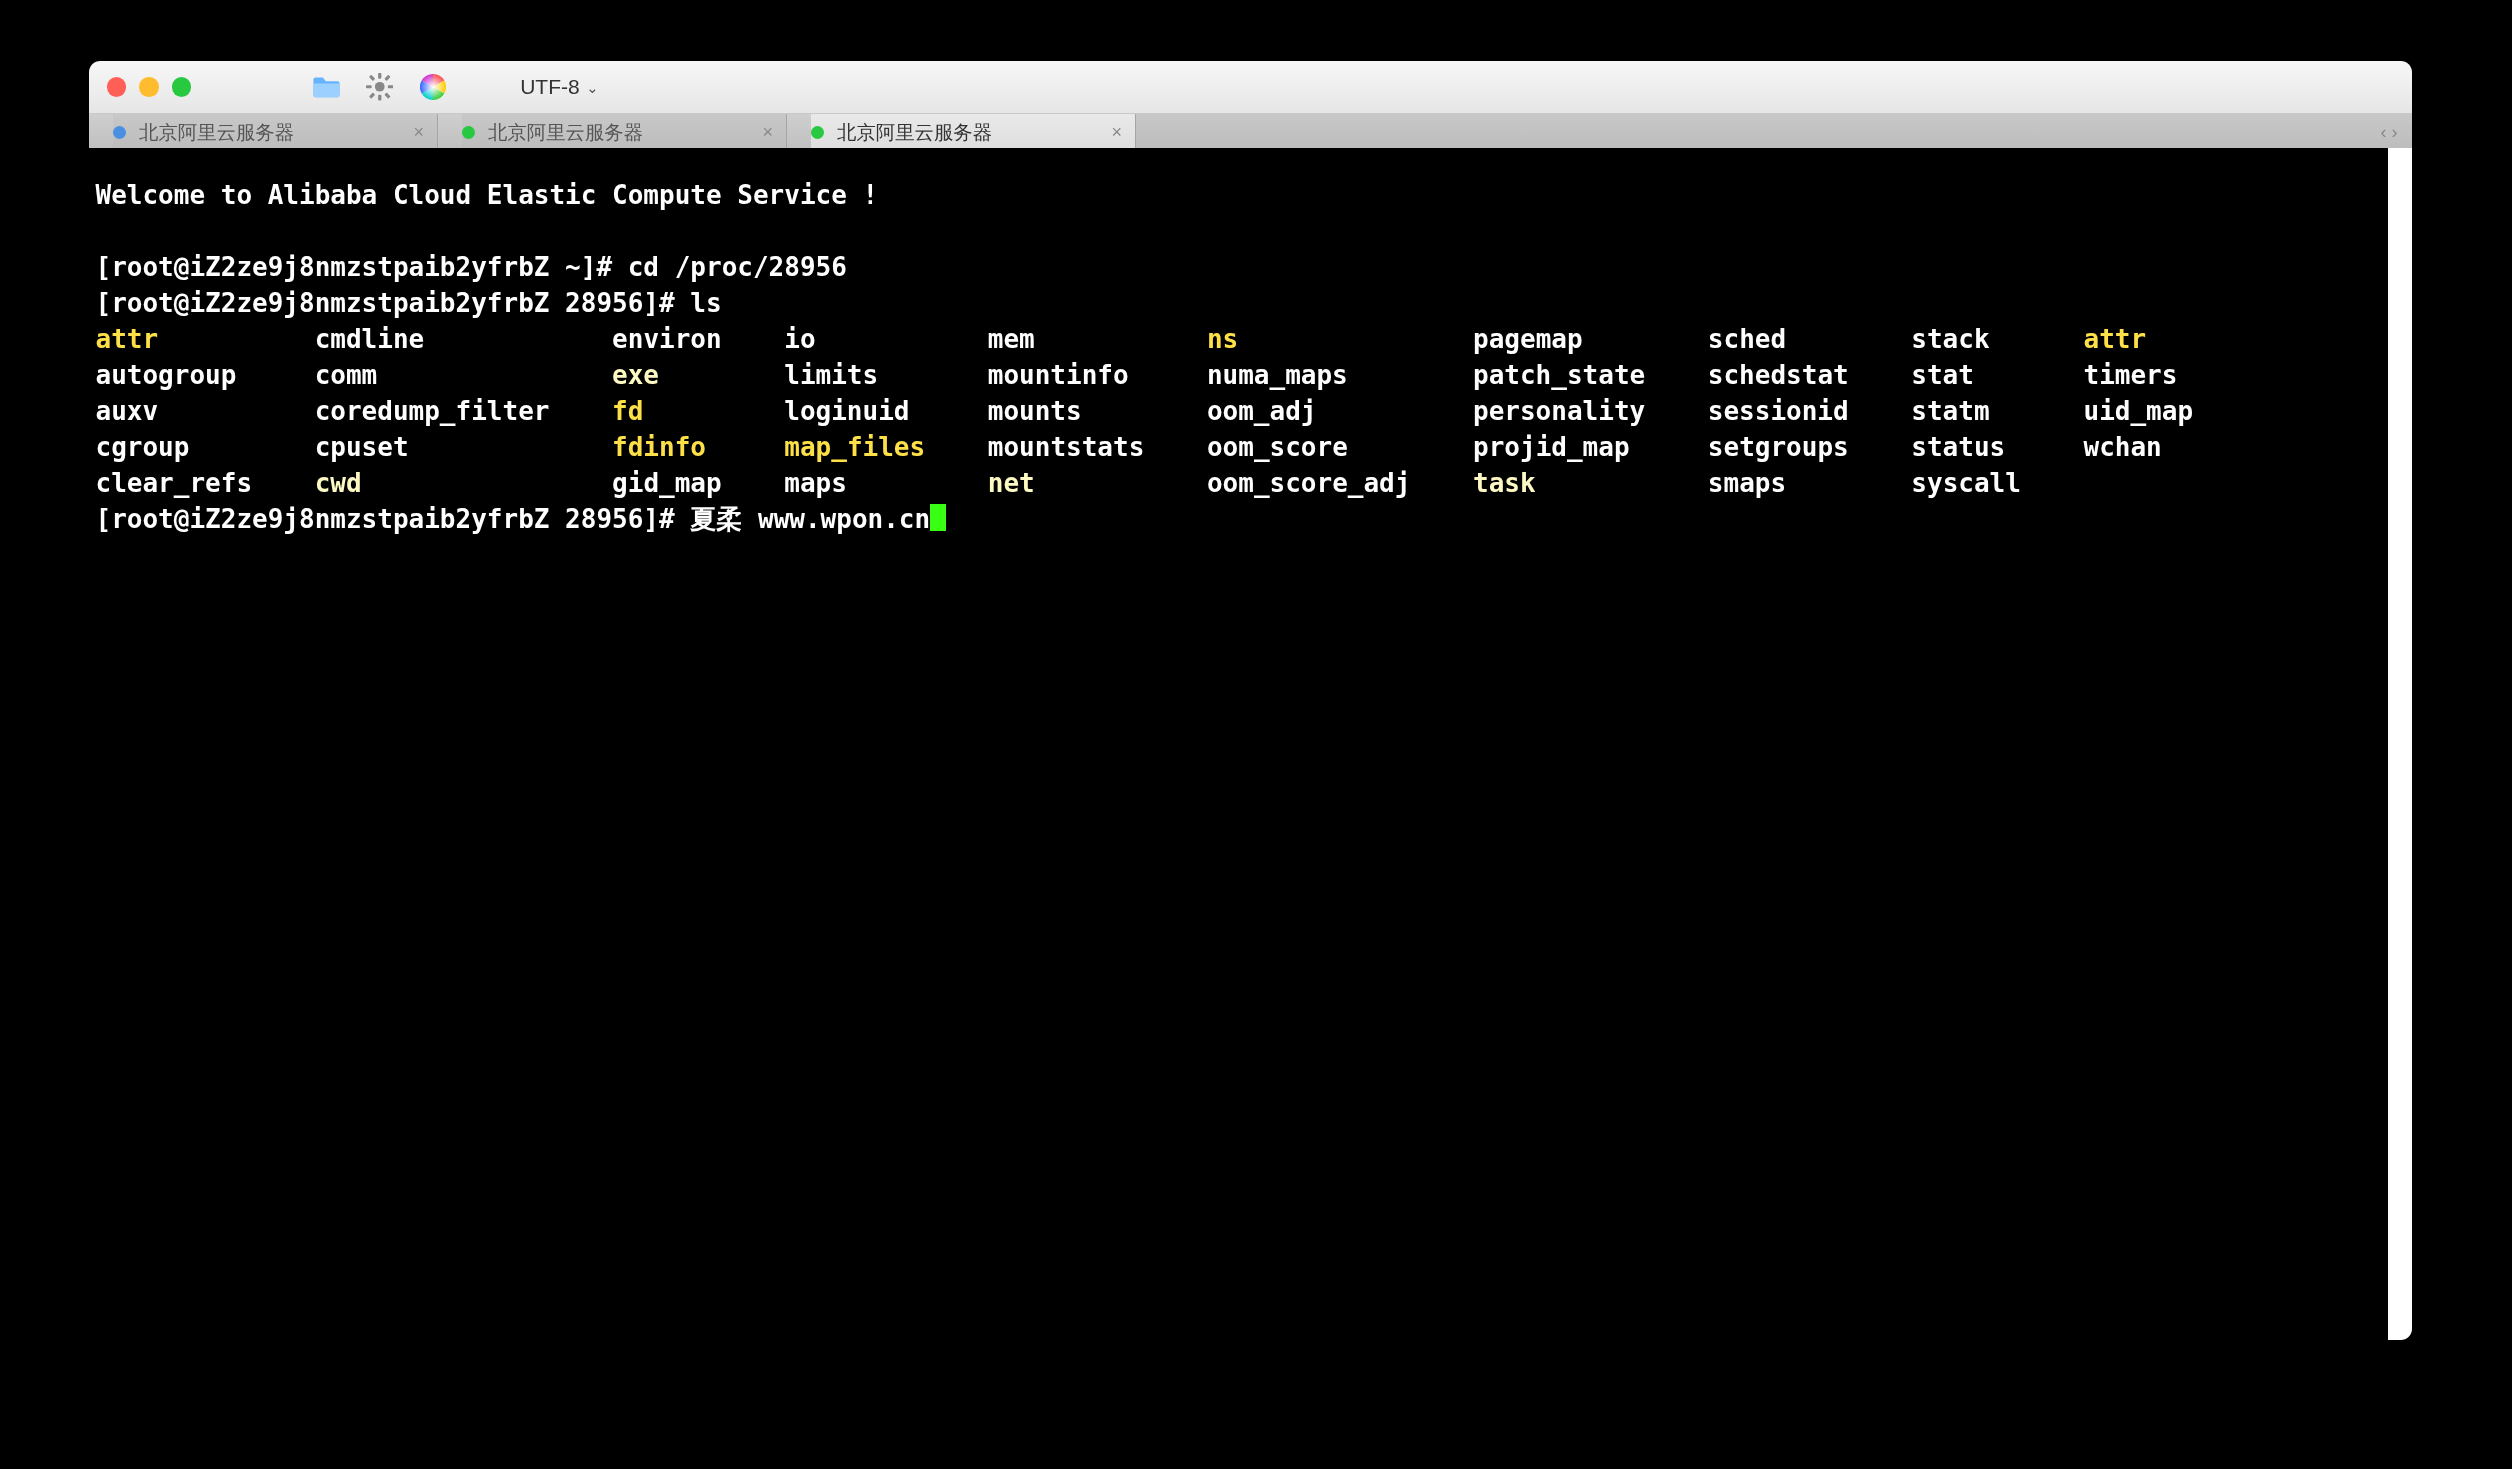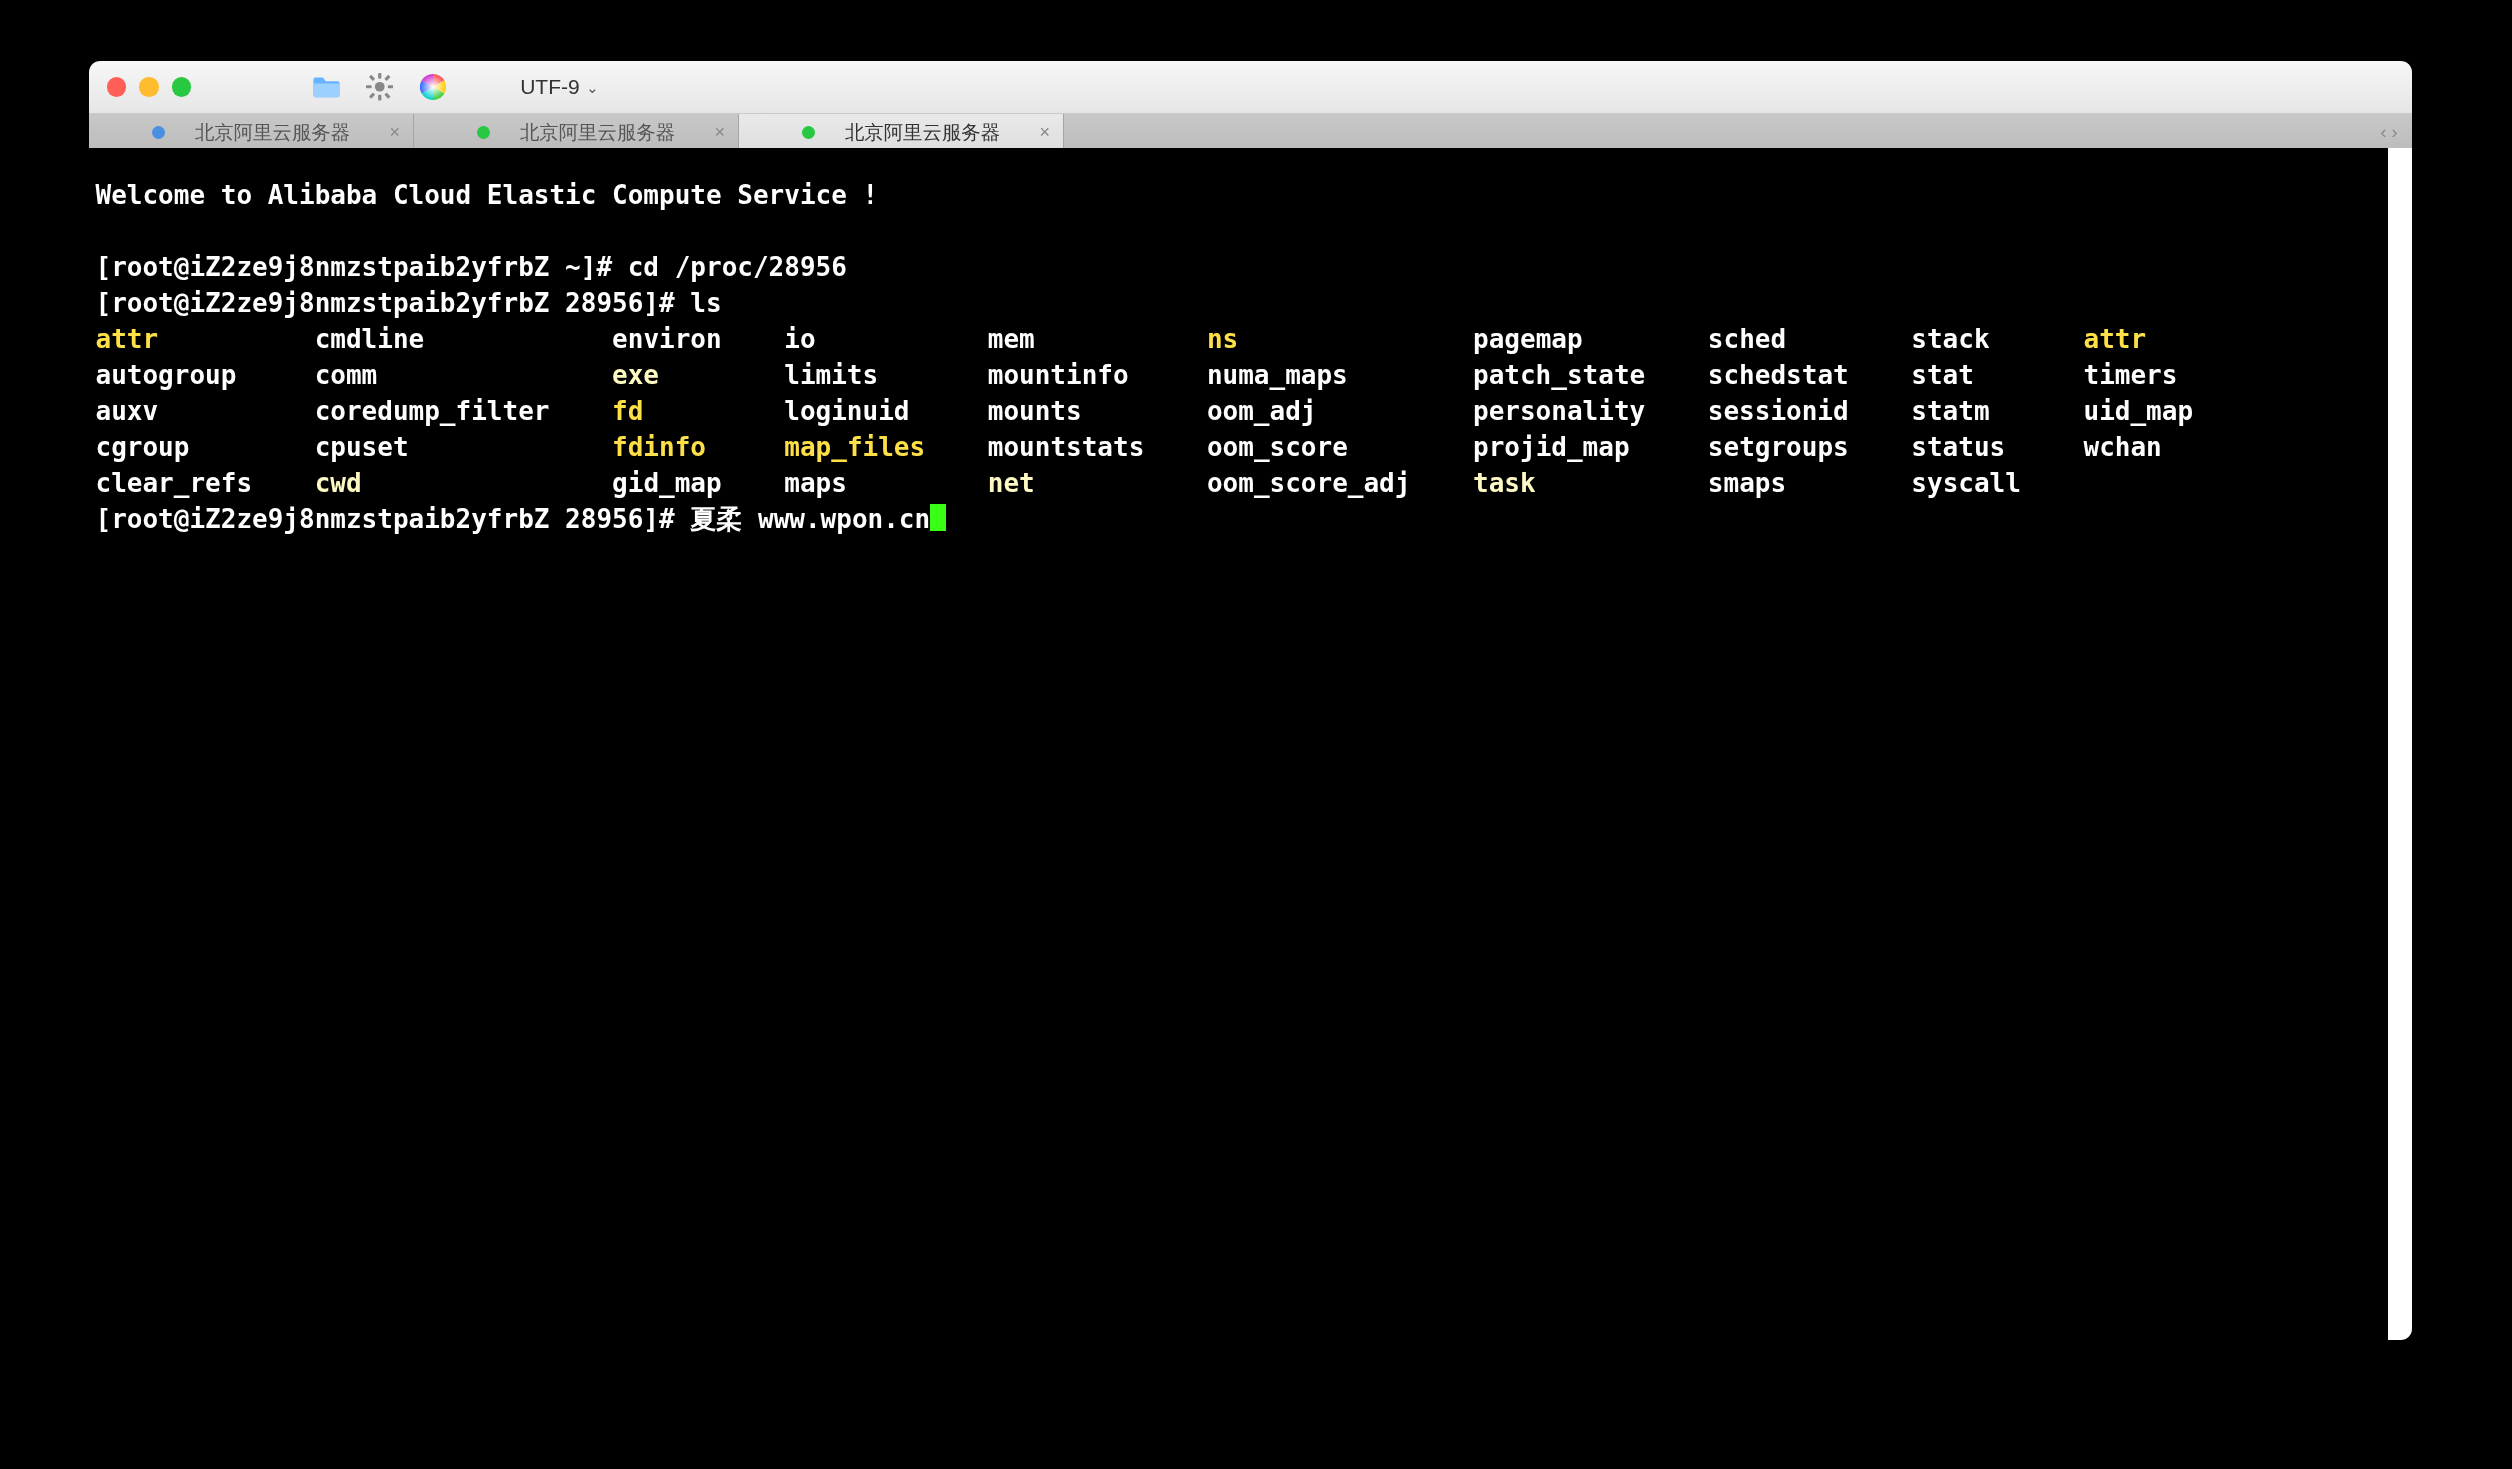--- a/index.html
+++ b/index.html
@@ -84,26 +84,27 @@
     height: 36px;
     background: linear-gradient(#cfcfcf, #bfbfbf);
     display: flex;
     align-items: stretch;
     border-bottom: 0.8px solid #a5a5a5;
   }
   .tab {
     width: 324px;
     display: flex;
     align-items: center;
-    gap: 30px;
+    gap: 13px;
     font-size: 19.4px;
     color: #555;
     border-right: 0.8px solid #a5a5a5;
     position: relative;
-    justify-content: center;
+    justify-content: flex-start;
+    margin-left: 24px;
   }
   .tab.inactive {
     background: linear-gradient(#c8c8c8, #bcbcbc);
   }
   .tab.active {
     background: linear-gradient(#e9e9e9, #dedede);
     color: #333;
   }
   .tab .dot {
     width: 13px;
@@ -208,21 +209,21 @@
               <path d="M0 0 L13.86 8 A16 16 0 0 1 0 16 Z" fill="#33cc33"></path>
               <path d="M0 0 L0 16 A16 16 0 0 1 -13.86 8 Z" fill="#00cccc"></path>
               <path d="M0 0 L-13.86 8 A16 16 0 0 1 -13.86 -8 Z" fill="#3366ff"></path>
               <path d="M0 0 L-13.86 -8 A16 16 0 0 1 0 -16 Z" fill="#cc33cc"></path>
             </g>
             <circle cx="16" cy="16" r="16" fill="url(#rg)"></circle>
           </svg>
         </div>
       </div>
       <div class="encoding">
-        <span>UTF-9</span>
+        <span>UTF-8</span>
         <span class="chevron">⌄</span>
       </div>
     </div>
 
     <div class="tabbar">
       <div class="tab inactive">
           <span class="dot" style="background: rgb(74, 144, 226);"></span>
           <span>北京阿里云服务器</span>
           <span class="close">×</span>
         </div>

